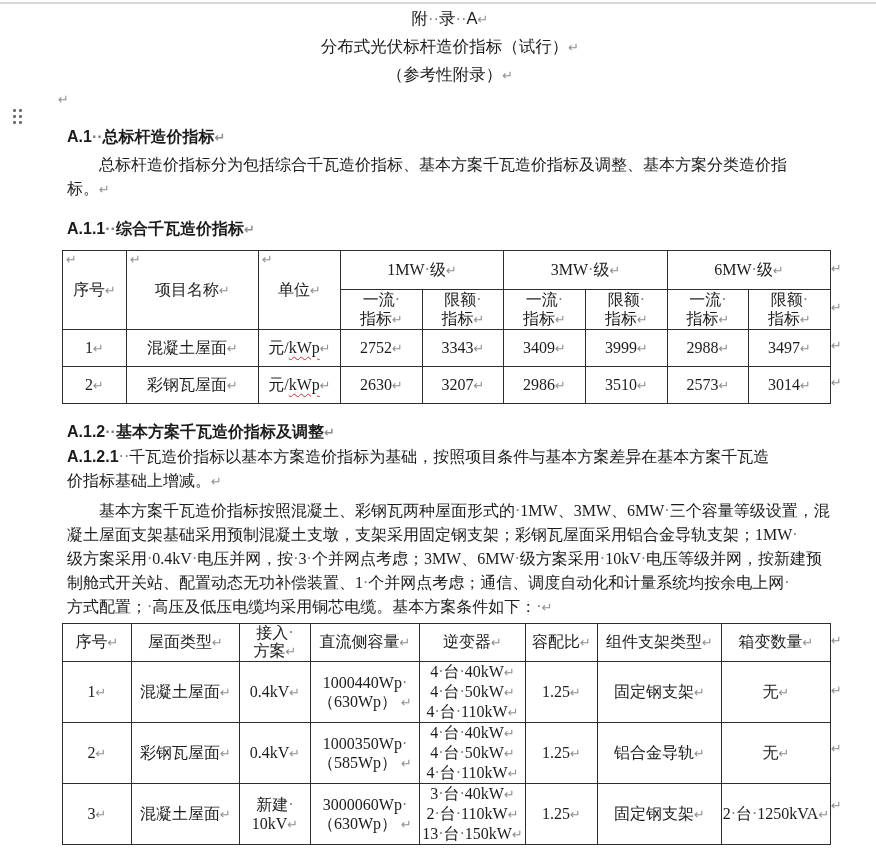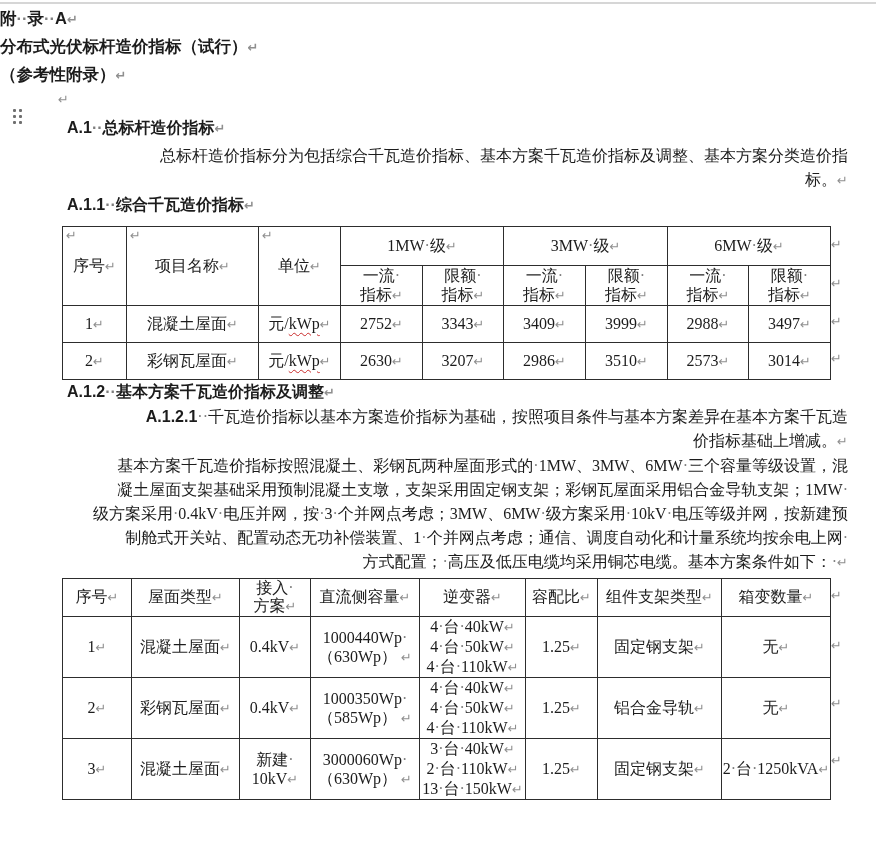--- a/index.html
+++ b/index.html
@@ -3,31 +3,31 @@
 <meta charset="utf-8">
 <style>
   html,body{margin:0;padding:0;}
   body{width:876px;height:858px;overflow:hidden;background:#ffffff;position:relative;
        font-family:"Liberation Serif",serif;color:#1c1c1c;}
   .topline{position:absolute;top:2px;left:0;width:876px;height:2px;background:#d6d6d6;}
   .drag{position:absolute;left:13px;top:109px;display:grid;
         grid-template-columns:6px 6px;grid-auto-rows:6px;}
   .drag i{width:3px;height:3px;background:#6f6f6f;border-radius:1px;display:block;}
   .page{padding:5px 28px 0 67px;font-size:16px;}
-  .title{font-family:"Liberation Sans",sans-serif;font-weight:700;font-size:16.5px;
-         line-height:26px;margin:0 -28px 0 -67px;white-space:nowrap;}
+  .title{font-family:"Liberation Sans",sans-serif;font-weight:400;font-size:16.5px;
+         line-height:26px;text-align:center;margin:0 -28px 0 -67px;white-space:nowrap;padding-left:24px;}
   .pline{line-height:20px;margin-left:-9px;}
   .hd{font-family:"Liberation Sans",sans-serif;font-weight:700;font-size:16px;
       line-height:24px;white-space:nowrap;}
   .hdin{font-family:"Liberation Sans",sans-serif;font-weight:700;}
-  .para{line-height:24px;white-space:nowrap;text-align:right;}
+  .para{line-height:24px;white-space:nowrap;}
   .indent{text-indent:2em;}
-  .mt-p1{margin-top:3px}.mt-a1{margin-top:6px}.mt-a11{}
-  .mt-t1{margin-top:8px}.mt-a12{}.mt-a121{}
-  .mt-a122{margin-top:2px}.mt-pb{}.mt-t2{margin-top:3px}
+  .mt-p1{margin-top:3px}.mt-a1{margin-top:15px}.mt-a11{margin-top:15px}
+  .mt-t1{margin-top:8px}.mt-a12{margin-top:16px}.mt-a121{}
+  .mt-a122{margin-top:2px}.mt-pb{margin-top:5px}.mt-t2{margin-top:3px}
   .mk{color:#8f8f8f;font-size:13px;font-family:"DejaVu Sans",sans-serif;}
   .sp{color:#7e7e7e;}
   .sq{text-decoration:underline;text-decoration-style:wavy;
       text-decoration-color:#c92b2b;text-decoration-thickness:1px;text-underline-offset:3px;}
   .twrap{position:relative;margin-left:-5px;width:768px;}
   table{border-collapse:collapse;table-layout:fixed;width:768px;font-size:16px;color:#1c1c1c;}
   td{border:1.5px solid #2d2d2d;text-align:center;vertical-align:middle;padding:0;
      overflow:hidden;white-space:nowrap;position:relative;}
   .t1 tr.h1 td{height:38px;line-height:22px;}
   .t1 tr.h2 td{height:37px;line-height:19px;}

